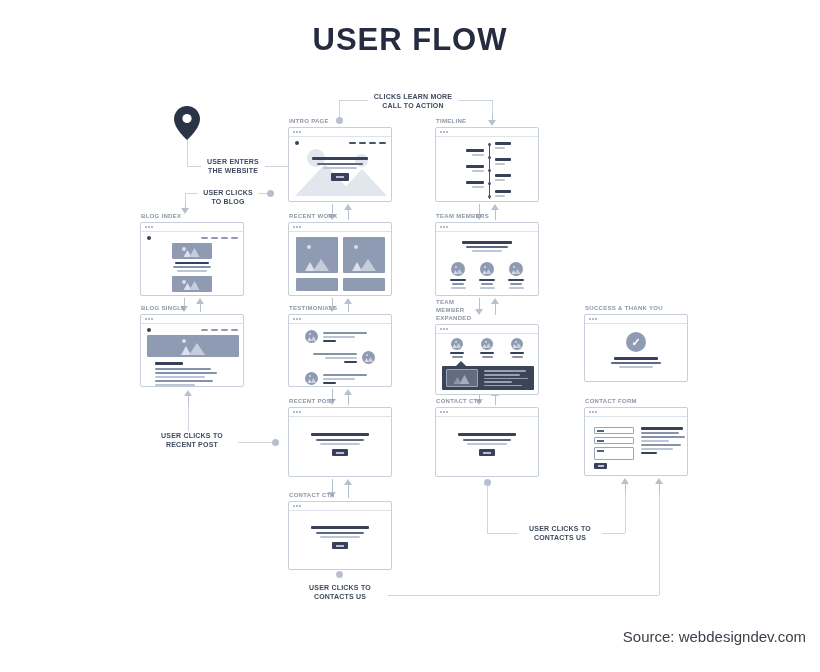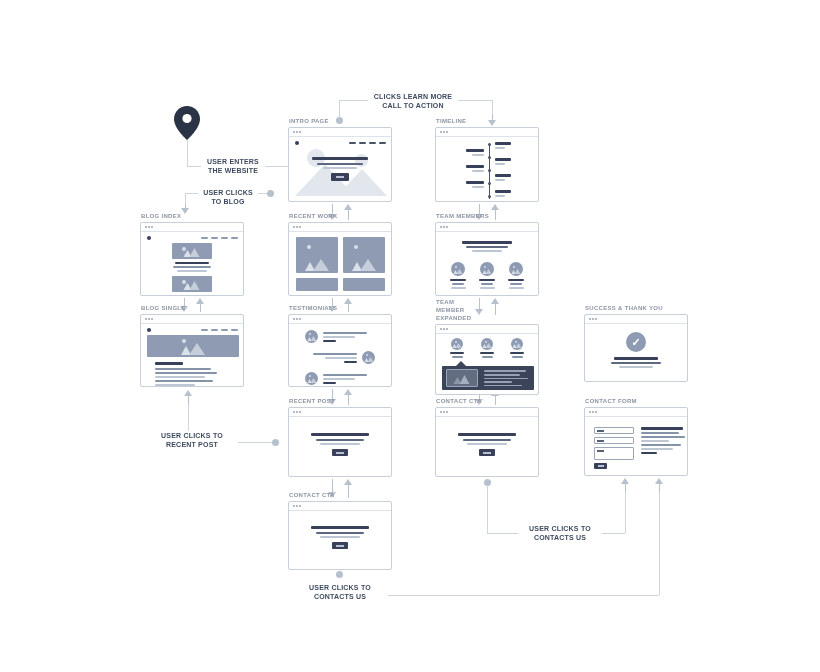--- a/index.html
+++ b/index.html
@@ -85,20 +85,21 @@
        line-height:9px;letter-spacing:.2px;background:#fff;z-index:3;}
   .ann span{display:block;}
   .pin{position:absolute;left:174px;top:106px;}
   .source{position:absolute;right:14px;top:628px;font-size:15px;color:#3c414b;}
 </style>
 </head>
 <body>
 
 <div id="canvas">
 
+  <div class="title">USER FLOW</div>
 
   <div class="pin">
     <svg width="26" height="34" viewBox="0 0 26 34">
         <path d="M13 0C5.8 0 0 5.8 0 13c0 9.8 13 21 13 21s13-11.2 13-21C26 5.8 20.2 0 13 0z" fill="#2b3347"></path>
         <circle cx="13" cy="12.5" r="4.6" fill="#fff"></circle>
       </svg>
   </div>
 
   <div class="vl" style="left:187px;top:140px;height:27px"></div>
   <div class="hl" style="left:187px;top:166px;width:14px"></div>
@@ -605,14 +606,15 @@
         <div class="stack" style="left:0;right:0;top:15px">
           <b class="bar bd" style="width:58px;height:3px"></b>
           <b class="bar b2" style="width:48px;margin-top:3px"></b>
           <b class="bar bl" style="width:40px;margin-top:2px"></b>
           <b class="wbtn" style="width:16px;height:7px;margin-top:4px"></b>
         </div>
       </div>
     </div>
   </div>
 
+  <div class="source">Source: webdesigndev.com</div>
 
 </div>
 
 </body></html>

